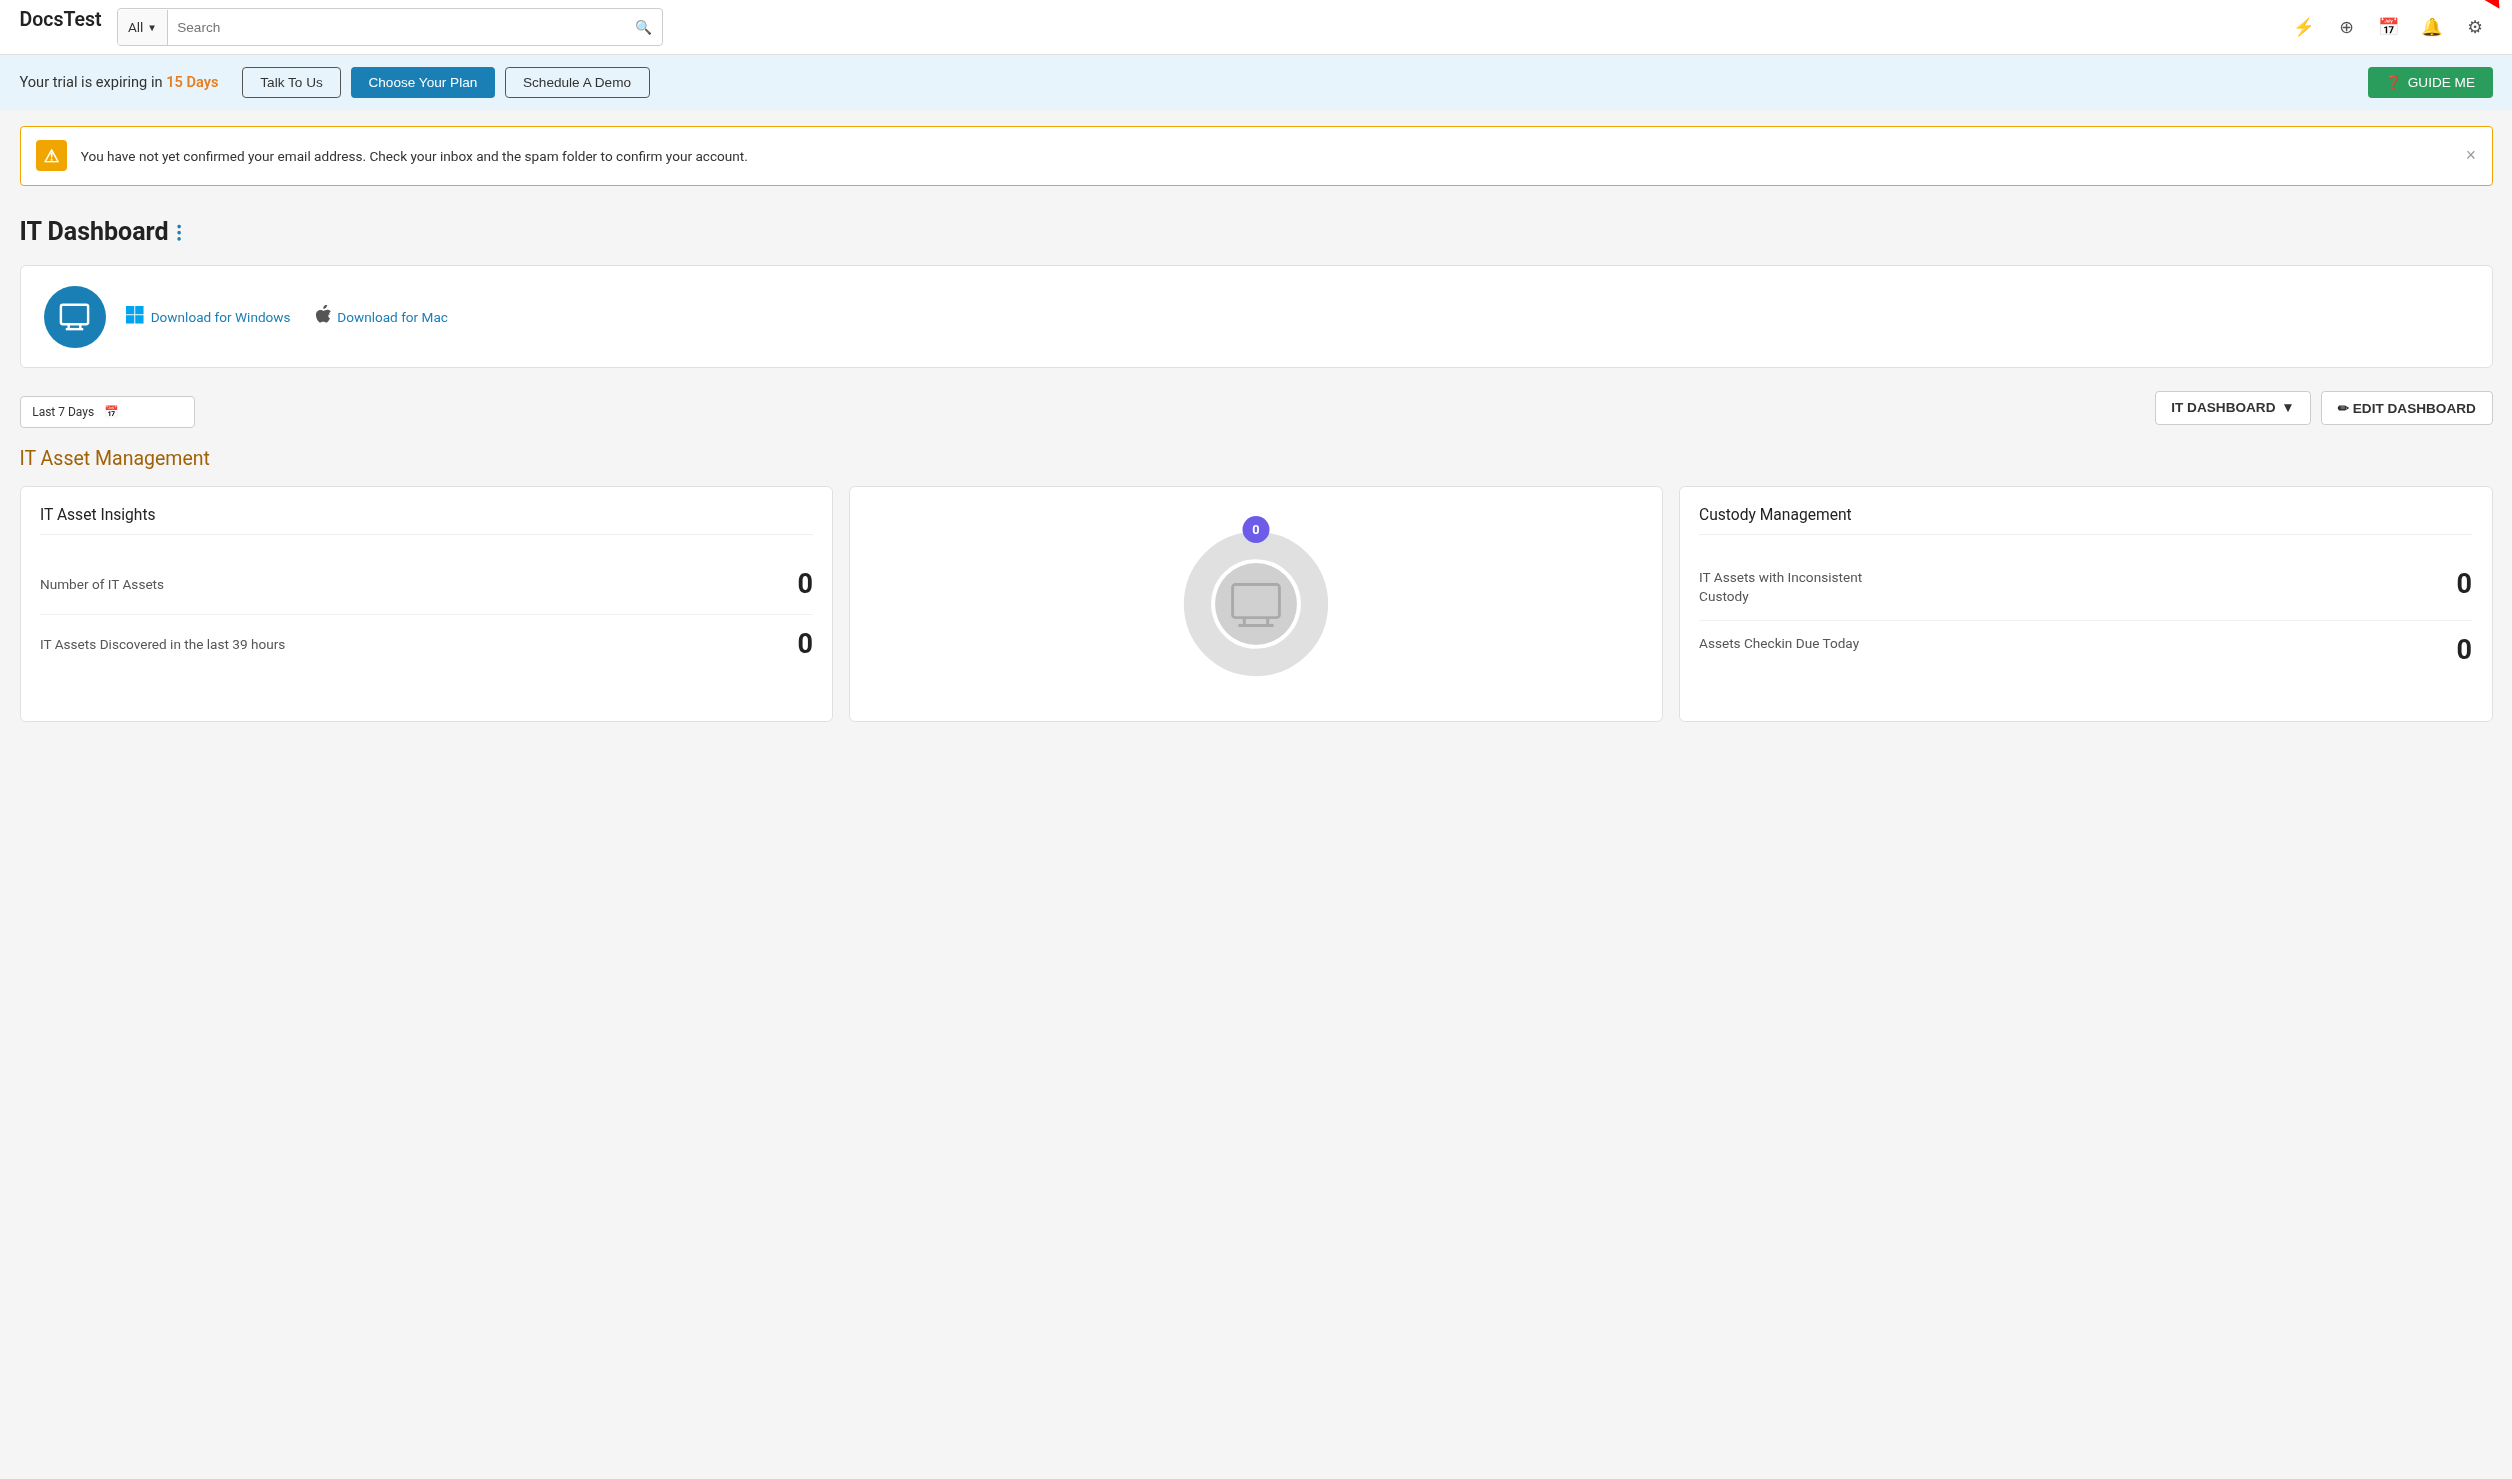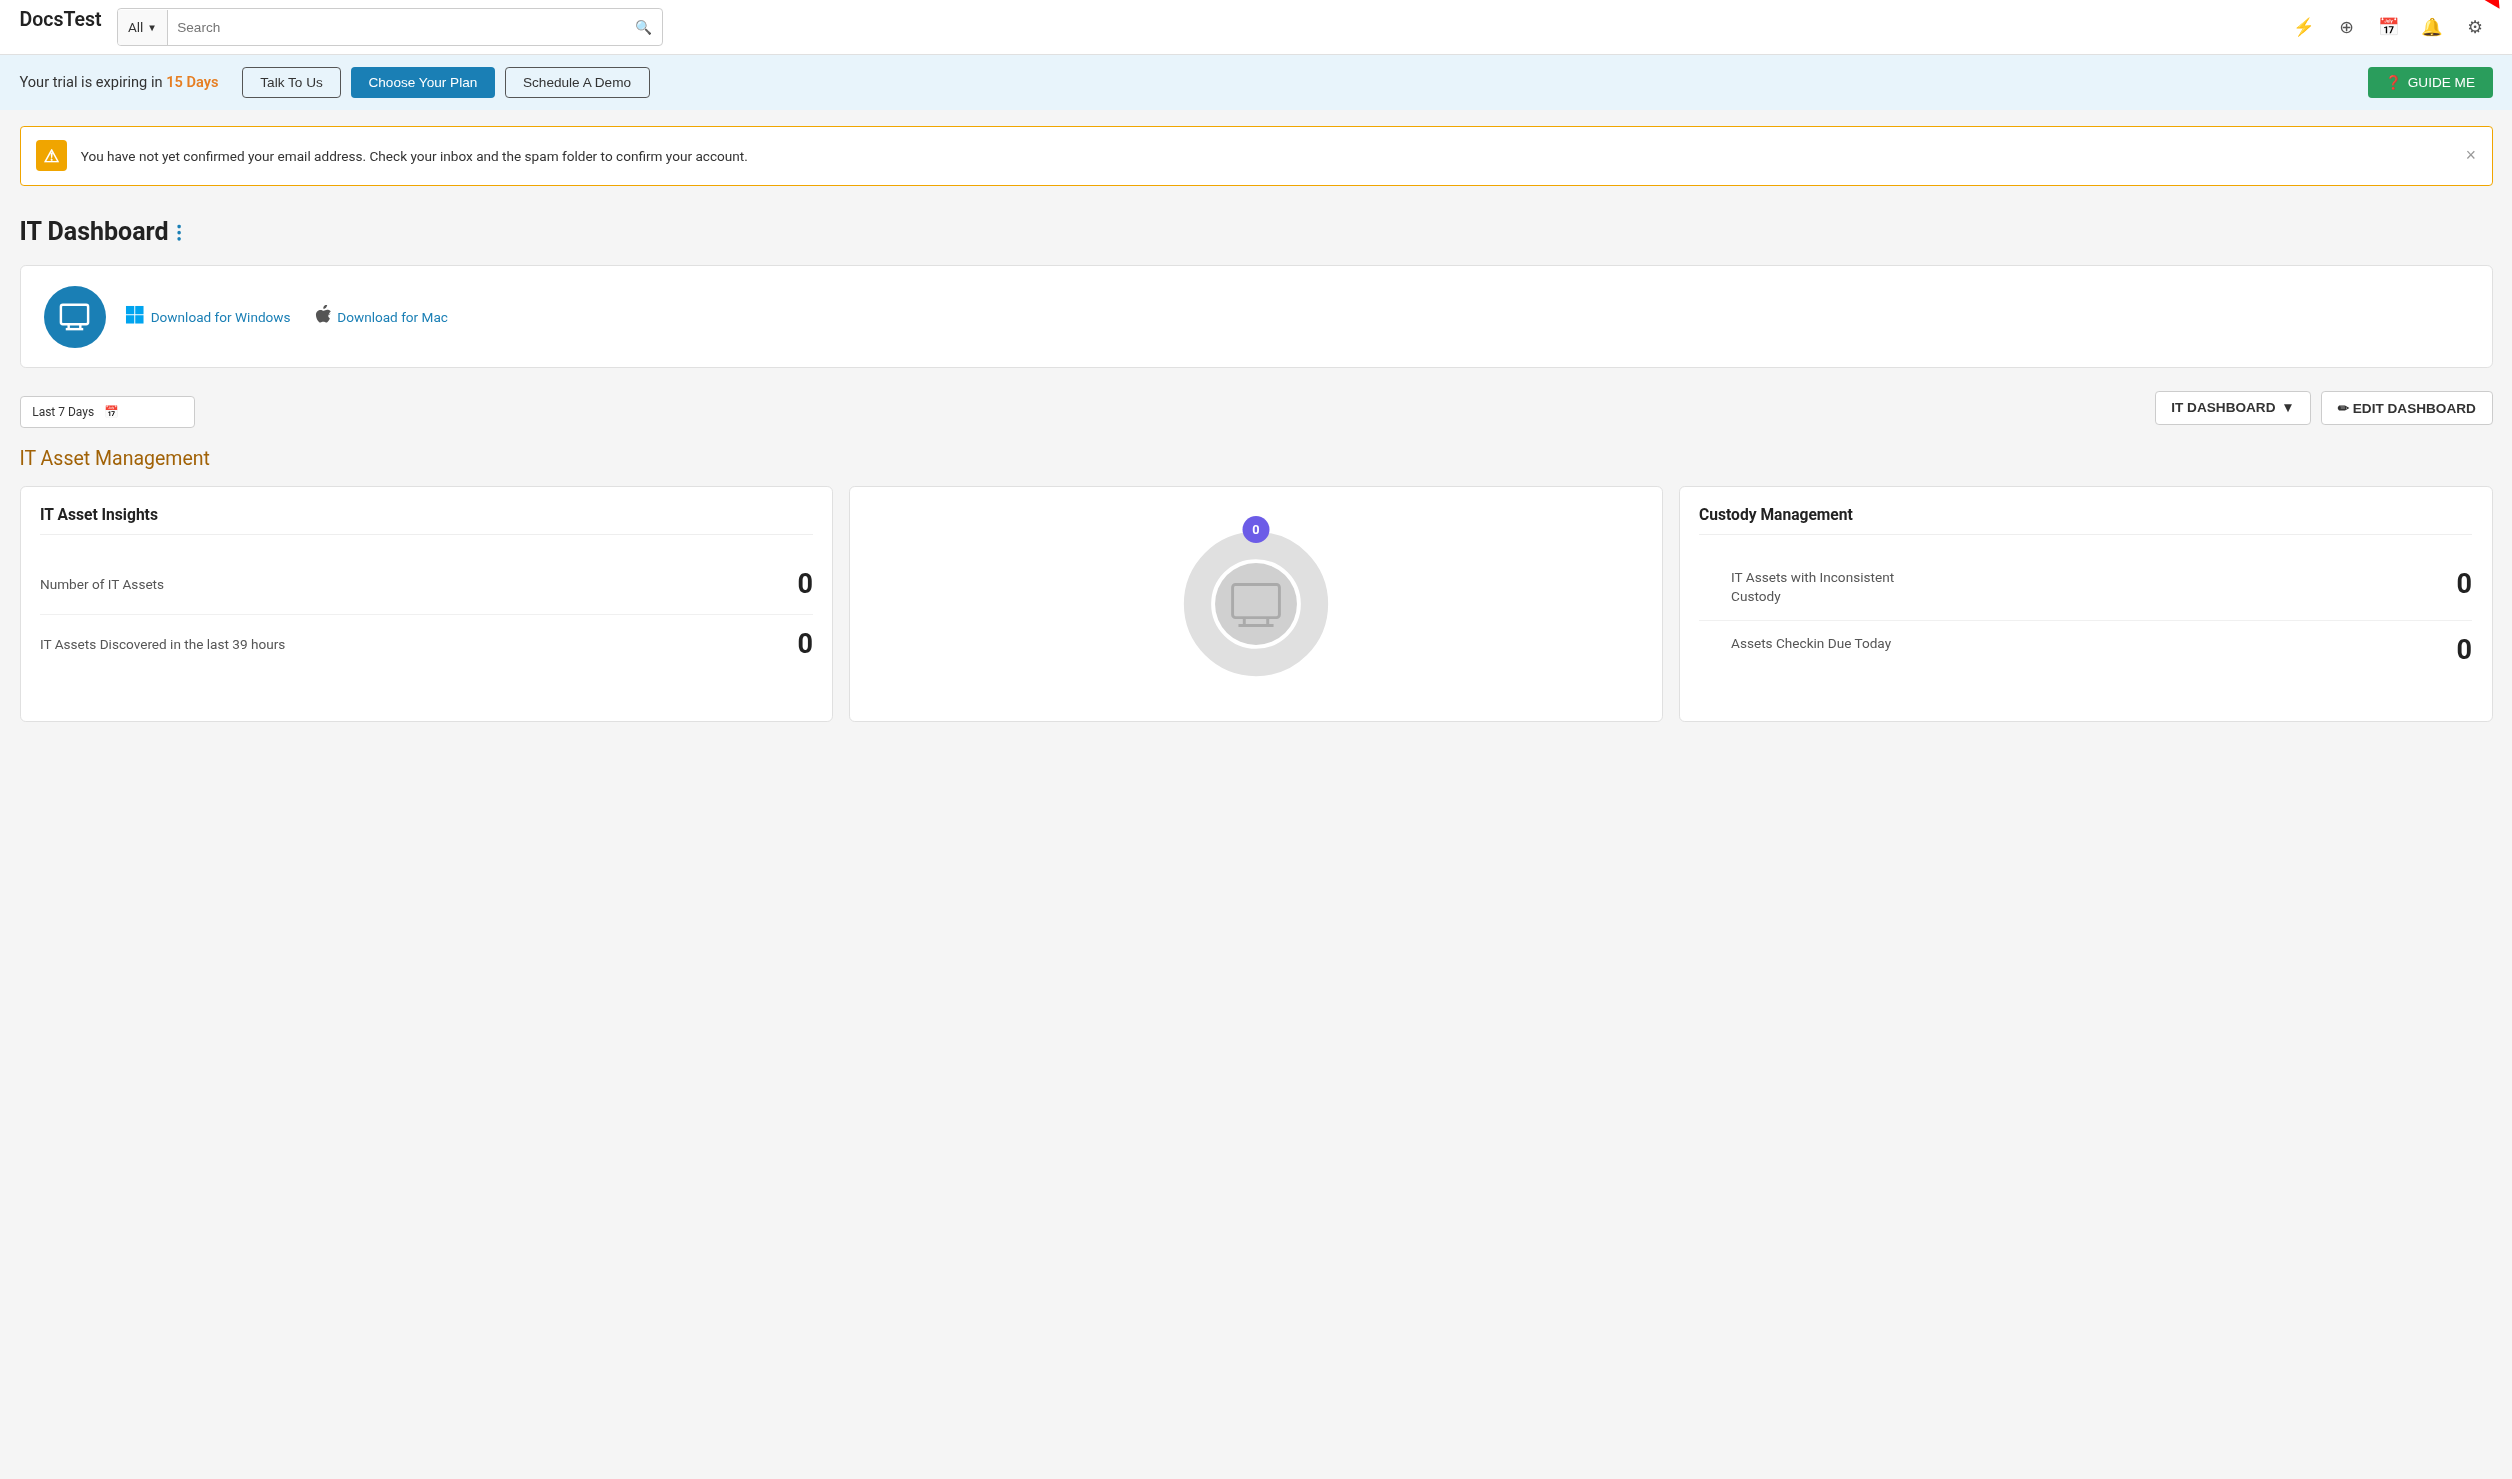--- a/index.html
+++ b/index.html
@@ -316,21 +316,21 @@
       gap: 15.6px;
     }
     .card {
       background: #fff;
       border: 1px solid #e0e0e0;
       border-radius: 5.8px;
       padding: 19.5px;
     }
     .card-title {
       font-size: 15.6px;
-      font-weight: 700;
+      font-weight: 400;
       color: #222;
       margin-bottom: 19.5px;
       padding-bottom: 9.7px;
       border-bottom: 1px solid #eee;
     }
     .card-metric-row {
       display: flex;
       align-items: center;
       justify-content: space-between;
       padding: 13.6px 0;
@@ -374,21 +374,21 @@
     
     .custody-card { }
     .custody-metric-row {
       display: flex;
       align-items: flex-start;
       justify-content: space-between;
       padding: 13.6px 0;
       border-bottom: 1px solid #f0f0f0;
     }
     .custody-metric-row:last-child { border-bottom: none; }
-    .custody-label { font-size: 13.6px; color: #555; line-height: 1.4; max-width: 195px; margin-left: 32px; }
+    .custody-label { font-size: 13.6px; color: #555; line-height: 1.4; max-width: 195px; }
     .custody-value { font-size: 27px; font-weight: 700; color: #222; }
   </style>
 </head>
 <body>
 
 <header class="header">
   <span class="app-title">DocsTest</span>
 
   <div class="search-container">
     <div class="search-filter">

